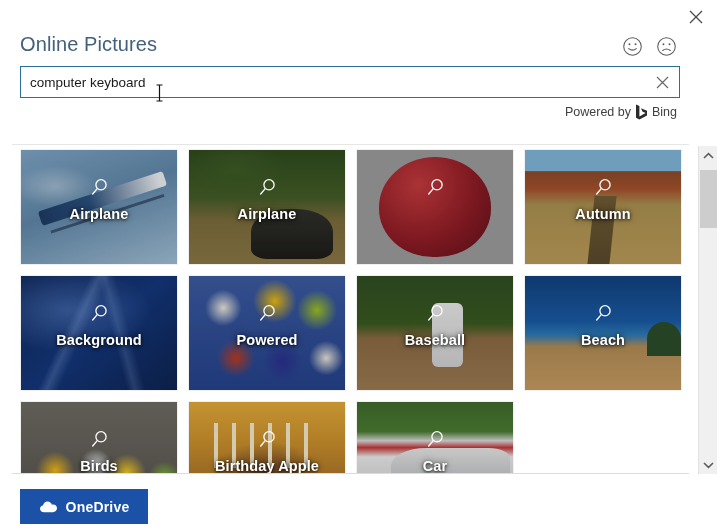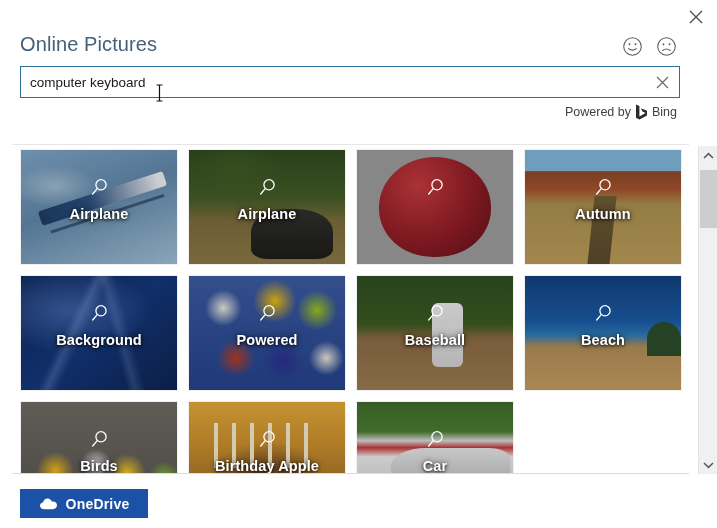--- a/index.html
+++ b/index.html
@@ -250,21 +250,21 @@
   .sb-thumb {
     position: absolute; left: 1px; top: 24px;
     width: 17px; height: 58px;
     background: #cdcdcd;
     cursor: pointer;
   }
 
   
   .onedrive-btn {
     position: absolute; left: 20px; top: 489px;
-    width: 128px; height: 29px;
+    width: 128px; height: 35px;
     background: #1b51a6;
     color: #ffffff;
     display: flex; align-items: center; justify-content: center;
     gap: 8px;
     font-size: 14px;
     cursor: pointer;
     border: none;
     font-family: "Liberation Sans", sans-serif;
   }
   .onedrive-btn .od-label { font-weight: 600; letter-spacing:.2px; }

